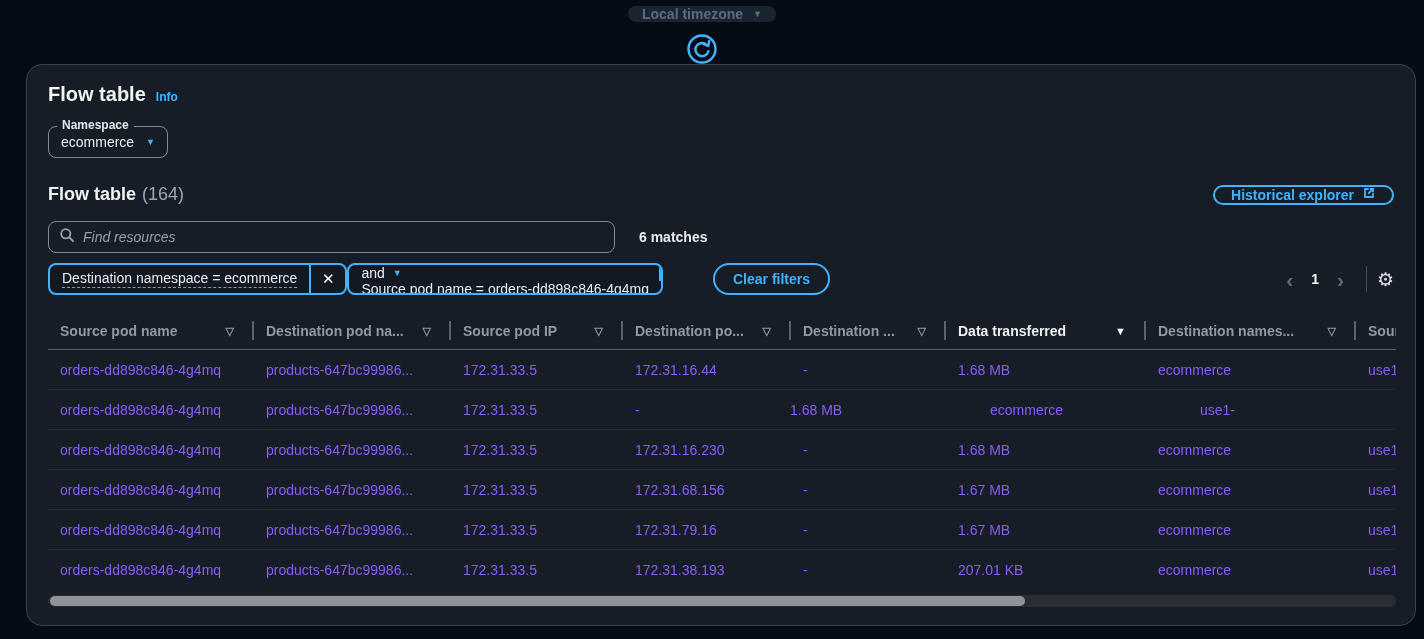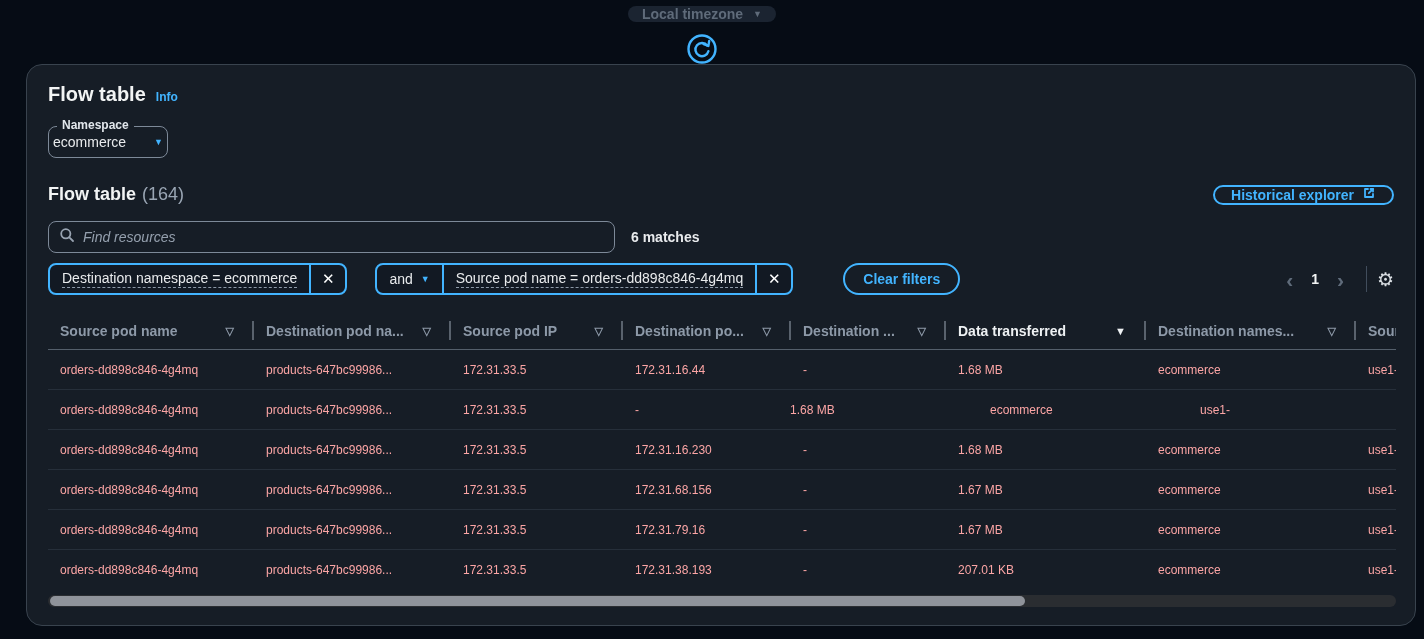--- a/index.html
+++ b/index.html
@@ -45,21 +45,21 @@
   }
   .title-row { display:flex; align-items:baseline; gap:10px; }
   .page-title { font-size:20px; font-weight:bold; color:#f2f4f4; }
   .info-link { font-size:12px; font-weight:bold; color:#42b4ff; cursor:pointer; }
 
   .controls-row { margin-top:20px; display:flex; align-items:center; gap:20px; }
   .ns-select {
     position:relative; width:120px; height:32px;
     border:1px solid #7d8998; border-radius:8px;
     display:flex; align-items:center; justify-content:space-between;
-    padding:0 4px; cursor:pointer; background:#161d26;
+    padding:0 12px; cursor:pointer; background:#161d26;
   }
   .ns-label {
     position:absolute; top:-9px; left:8px; background:#161d26;
     padding:0 5px; font-size:12px; font-weight:bold; color:#e2e7ec; white-space:nowrap;
   }
   .ns-value { font-size:14px; color:#e9ebed; }
   .ns-select .caret { font-size:9px; color:#42b4ff; }
 
   .view-seg {
     display:flex; align-items:center; height:34px;
@@ -76,38 +76,38 @@
   .table-title-row { margin-top:26px; display:flex; align-items:center; justify-content:space-between; }
   .tbl-title { font-size:18px; font-weight:bold; color:#f2f4f4; }
   .tbl-count { font-size:18px; font-weight:normal; color:#9aa6b4; margin-left:6px; }
   .hist-btn {
     border:2px solid #42b4ff; color:#42b4ff; background:transparent;
     border-radius:17px; height:20px; padding:0 16px;
     display:flex; align-items:center; gap:8px;
     font-weight:bold; font-size:14px; cursor:pointer; font-family:inherit;
   }
 
-  .search-row { margin-top:16px; display:flex; align-items:center; gap:16px; }
+  .search-row { margin-top:16px; display:flex; align-items:center; gap:24px; }
   .search-box {
     width:567px; height:32px; border:1px solid #7d8998; border-radius:8px;
     background:#161d26; display:flex; align-items:center; gap:8px; padding:0 10px;
   }
   .search-box input {
     flex:1; background:transparent; border:none; outline:none;
     font-size:14px; color:#d5dbe0; font-family:inherit; font-style:italic;
   }
   .search-box input::placeholder { color:#95a0ae; font-style:italic; }
   .matches { font-weight:bold; font-size:14px; color:#e9ebed; }
 
   .filter-row { margin-top:10px; display:flex; align-items:center; }
   .token {
     display:flex; align-items:stretch; height:32px;
     border:2px solid #42b4ff; border-radius:8px; background:#121923; overflow:hidden;
   }
-  .token + .token { margin-left:28px; }
+  .token + .token { margin-left:0;flex-direction:column; }
   .token-label { display:flex; align-items:center; padding:0 12px; font-size:14px; color:#e9ebed; white-space:nowrap; }
   .token-label span { border-bottom:1px dashed #8d99a8; padding-bottom:1px; }
   .token-and {
     display:flex; align-items:center; gap:8px; padding:0 12px;
     font-size:14px; color:#e9ebed; border-right:2px solid #42b4ff; cursor:pointer;
   }
   .token-and .caret { font-size:9px; color:#42b4ff; }
   .token-x {
     width:36px; display:flex; align-items:center; justify-content:center;
     border-left:2px solid #42b4ff; color:#ffffff; font-size:15px; cursor:pointer;
@@ -136,21 +136,21 @@
   .h-cell.sorted { color:#eef1f3; }
   .h-cell.sorted .tri { color:#eef1f3; }
   .h-cell:not(:last-child)::after {
     content:""; position:absolute; right:0; top:8px; height:19px; width:2px; background:#59626d;
   }
   .header-row { border-bottom:1px solid #545f6b; }
   .b-row { border-bottom:1px solid #262f3a; }
   .b-row:last-child { border-bottom:none; }
   .b-cell {
     height:39px; display:flex; align-items:center;
-    padding:0 10px 0 12px; font-size:12px; color:#fca5a5; white-space:nowrap; overflow:hidden;
+    padding:0 10px 0 12px; font-size:14px; color:#8b5cf6; white-space:nowrap; overflow:hidden;
   }
   
   .c0 { width:206px; } .c1 { width:197px; } .c2 { width:172px; } .c3 { width:168px; }
   .c4 { width:155px; } .c5 { width:200px; } .c6 { width:210px; } .c7 { width:172px; }
 
   .hscroll {
     margin-top:6px; width:1348px; height:12px;
     background:#2a2d31; border-radius:6px; position:relative;
   }
   .hthumb {

